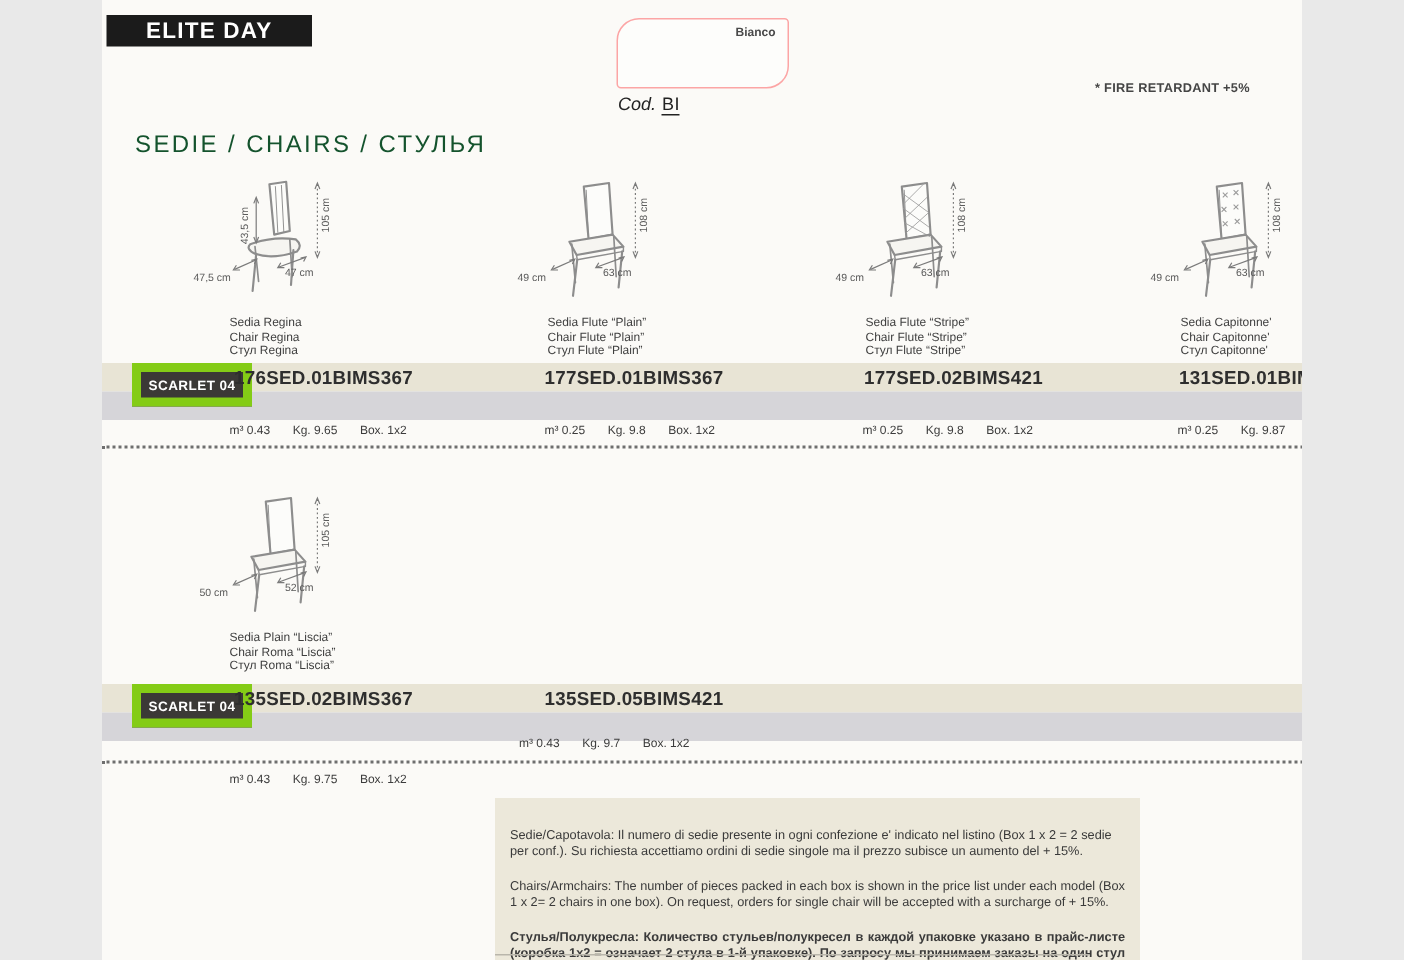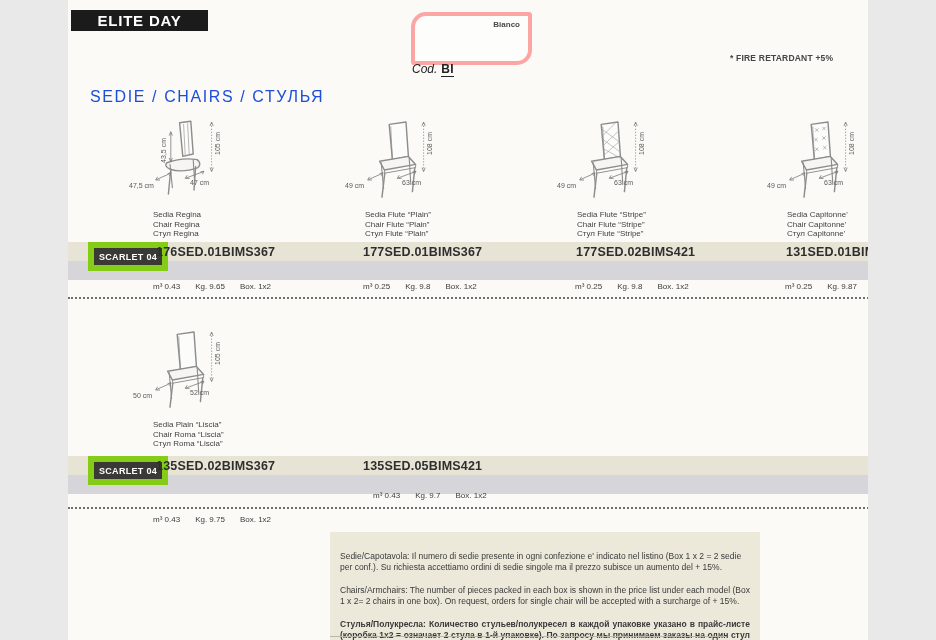--- a/index.html
+++ b/index.html
@@ -9,30 +9,30 @@
     font-family:"Liberation Sans","DejaVu Sans",sans-serif;color:#3c3c3c;
   }
   
   .brand-banner{
     position:absolute;left:3px;top:10px;width:137px;height:21px;
     background:#1b1b1b;color:#fff;font-size:15px;font-weight:bold;
     letter-spacing:.8px;display:flex;align-items:center;justify-content:center;
   }
   .finish-swatch{
     position:absolute;left:343px;top:12px;width:113px;height:45px;
-    border:4px solid #fca5a5;border-radius:15px 3px 15px 3px;background:#fdfdfb;
+    border:1px solid #fca5a5;border-radius:15px 3px 15px 3px;background:#fdfdfb;
   }
   .finish-swatch .finish-label{
     position:absolute;top:4px;right:8px;font-size:8px;font-weight:bold;color:#4a4a4a;
   }
   .finish-code{position:absolute;left:344px;top:62px;font-size:12px;color:#222;}
   .finish-code .cod{font-style:italic;}
-  .finish-code .code{font-weight:bold;border-bottom:1.5px solid #222;margin-left:4px;letter-spacing:.3px;}
+  .finish-code .code{font-weight:normal;border-bottom:1.5px solid #222;margin-left:4px;letter-spacing:.3px;}
   .fire-note{position:absolute;left:662px;top:53px;font-size:8.5px;font-weight:bold;color:#454545;letter-spacing:.2px;}
-  .section-title{position:absolute;left:22px;top:88px;font-size:16px;color:#1d4ed8;letter-spacing:1.6px;}
+  .section-title{position:absolute;left:22px;top:88px;font-size:16px;color:#14532d;letter-spacing:1.6px;}
 
   
   .card{position:absolute;width:205px;height:130px;}
   .drawing{position:absolute;left:0;top:0;width:150px;height:90px;}
   .chair-svg{position:absolute;left:18px;top:0;width:80px;height:88px;}
   .dim{position:absolute;font-size:7px;color:#5a5a5a;white-space:nowrap;}
   .vtext{writing-mode:vertical-rl;transform:rotate(180deg);}
   .dim-h{left:86px;top:14px;}
   .dim-seat{left:32px;top:20px;}
   .dim-d{left:5px;top:64px;}
@@ -260,21 +260,21 @@
     <div class="beige"></div>
     <div class="gray"></div>
     <div class="collection-badge">SCARLET 04</div>
     <div class="code-label" style="left:88px">135SED.02BIMS367</div>
     <div class="code-label" style="left:295px">135SED.05BIMS421</div>
   </div>
 
   <div class="values" style="left:85px;top:515px">
     <span>m³ 0.43</span><span>Kg. 9.75</span><span>Box. 1x2</span>
   </div>
-  <div class="values" style="left:305px;top:491px">
+  <div class="values" style="left:278px;top:491px">
     <span>m³ 0.43</span><span>Kg. 9.7</span><span>Box. 1x2</span>
   </div>
 
   <div class="dotline" style="top:507px"></div>
 
   <div class="note-box">
     <p>Sedie/Capotavola: Il numero di sedie presente in ogni confezione e' indicato nel listino (Box 1 x 2 = 2 sedie per conf.). Su richiesta accettiamo ordini di sedie singole ma il prezzo subisce un aumento del + 15%.</p>
     <p>Chairs/Armchairs: The number of pieces packed in each box is shown in the price list under each model (Box 1 x 2= 2 chairs in one box). On request, orders for single chair will be accepted with a surcharge of + 15%.</p>
     <p class="ru">Стулья/Полукресла: Количество стульев/полукресел в каждой упаковке указано в прайс-листе (коробка 1х2 = означает 2 стула в 1-й упаковке). По запросу мы принимаем заказы на один стул в одной упаковке, но при этом цена увеличивается на +15%.</p>
   </div>

